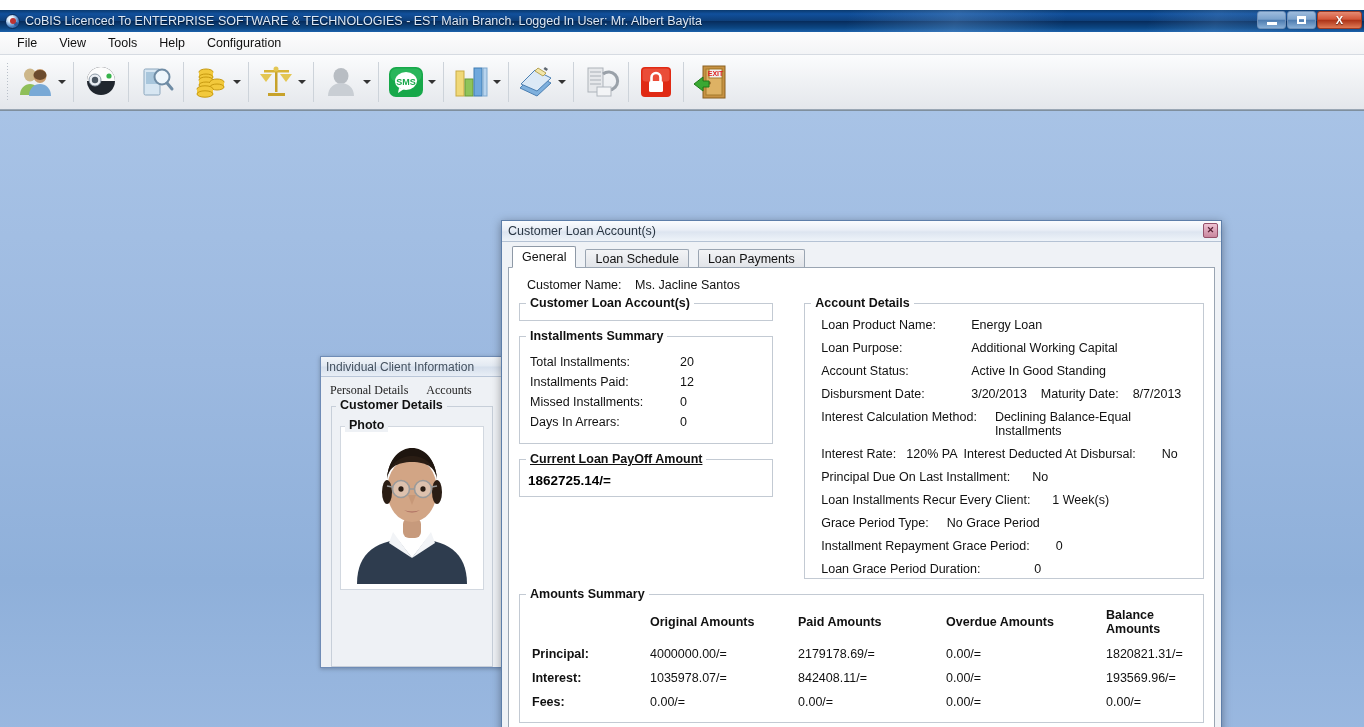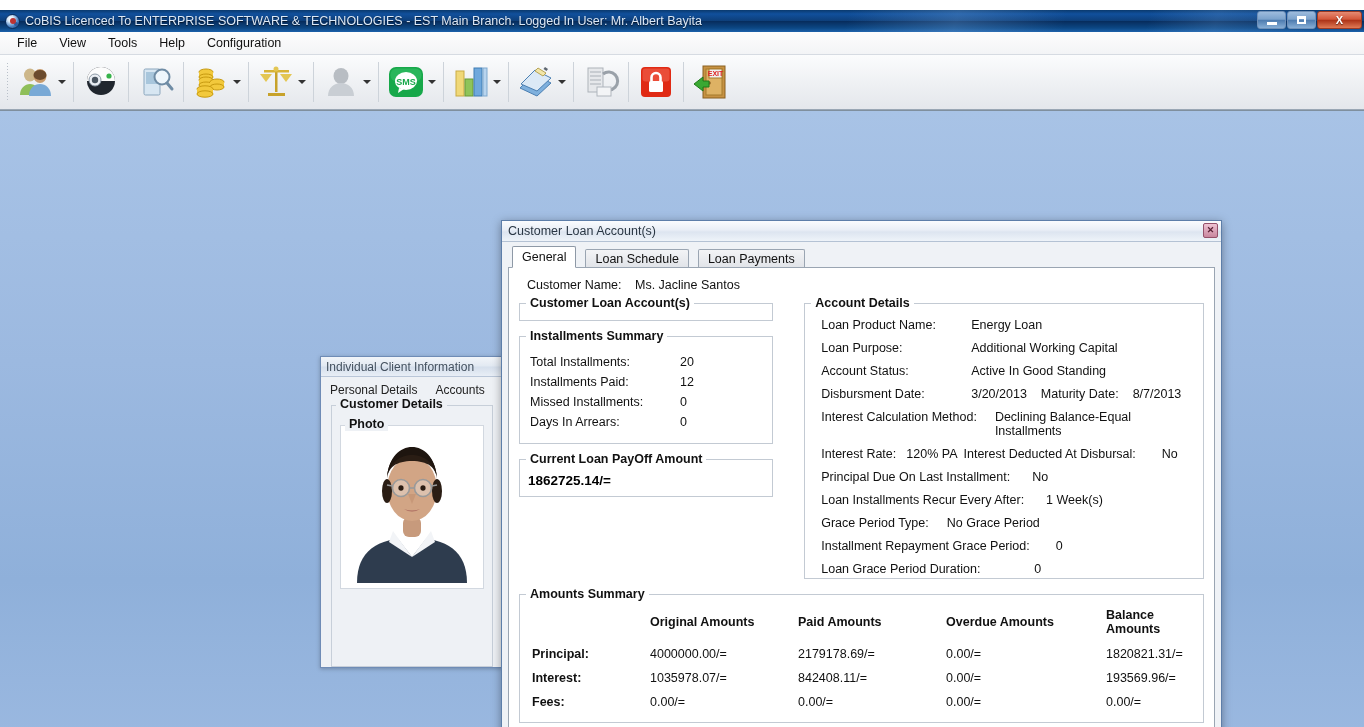--- a/index.html
+++ b/index.html
@@ -120,21 +120,21 @@
     display:flex; flex-direction:column;
     overflow:hidden;
   }
   #client-window .cw-title {
     height:20px; flex:0 0 20px;
     background: linear-gradient(to bottom,#f2f5f9 0%,#e2e9f2 48%,#d5dfec 52%,#e8eef6 100%);
     border-bottom:1px solid #b9c6d8;
     display:flex; align-items:center; padding-left:5px;
     font-size:12px; color:#44515f;text-align:center;
   }
-  .cw-tabs { display:flex; padding:4px 4px 0 8px; gap:16px; font-size:12px; color:#222; }
+  .cw-tabs { display:flex; padding:4px 18px 0 8px; gap:16px; font-size:12px; color:#222;font-family:Liberation Serif, serif; }
   .cw-tab { padding:2px 1px; }
   .cw-group {
     margin:6px 8px 0 10px;
     border:1px solid #c7cfd9; border-top:none;
     position:relative; padding:10px 8px 8px 8px;
     background:#eef1f5;
     flex:1 1 auto;
   }
   .cw-group-title {
     position:absolute; top:-8px; left:4px; background:#eef1f5; padding:0 4px;
@@ -235,21 +235,21 @@
               background:linear-gradient(to bottom,#fdfdfd,#e8eaed);
               border:1px solid #aeb4bc; position:relative; }
   .sb-thumb:after{ content:""; position:absolute; left:3px; top:15px; width:8px; height:5px;
     background-image:linear-gradient(#98a0a9 1px, transparent 1px); background-size:100% 2px; }
 
   .kv { display:flex; font-size:12.5px; color:#111; margin:6px 0 6px 2px; }
   .kv .k { width:150px; }
   .kv .v { }
 
   .payoff { border:1px solid #c3cad3; padding:4px 8px 7px 8px; background:#fff; margin-bottom:0; }
-  .payoff legend { font-weight:bold; font-size:12.5px; padding:0 4px; }
+  .payoff legend { font-weight:bold; font-size:12.5px; padding:0 4px;text-decoration:underline; }
   .payoff-val { font-weight:bold; font-size:13.5px; margin-top:1px; }
 
   
   .ad-row { display:flex; font-size:12.5px; color:#111; margin:0 0 9px 8px; align-items:baseline; }
   .ad-k { width:150px; flex:0 0 auto; }
   .ad-v { }
   .ad-k2 { margin-left:14px; }
   .ad-v2 { margin-left:14px; }
   .ad-row.wide .ad-k { width:auto; }
 
@@ -594,21 +594,21 @@
                   <span class="ad-k">Interest Rate:</span>
                   <span class="ad-v" style="margin-left:10px;">120% PA</span>
                   <span class="ad-k2" style="margin-left:6px;">Interest Deducted At Disbursal:</span>
                   <span class="ad-v2" style="margin-left:26px;">No</span>
                 </div>
                 <div class="ad-row wide">
                   <span class="ad-k">Principal Due On Last Installment:</span>
                   <span class="ad-v" style="margin-left:22px;">No</span>
                 </div>
                 <div class="ad-row wide">
-                  <span class="ad-k">Loan Installments Recur Every After:</span>
+                  <span class="ad-k">Loan Installments Recur Every Client:</span>
                   <span class="ad-v" style="margin-left:22px;">1 Week(s)</span>
                 </div>
                 <div class="ad-row wide">
                   <span class="ad-k">Grace Period Type:</span>
                   <span class="ad-v" style="margin-left:18px;">No Grace Period</span>
                 </div>
                 <div class="ad-row wide">
                   <span class="ad-k">Installment Repayment Grace Period:</span>
                   <span class="ad-v" style="margin-left:26px;">0</span>
                 </div>

